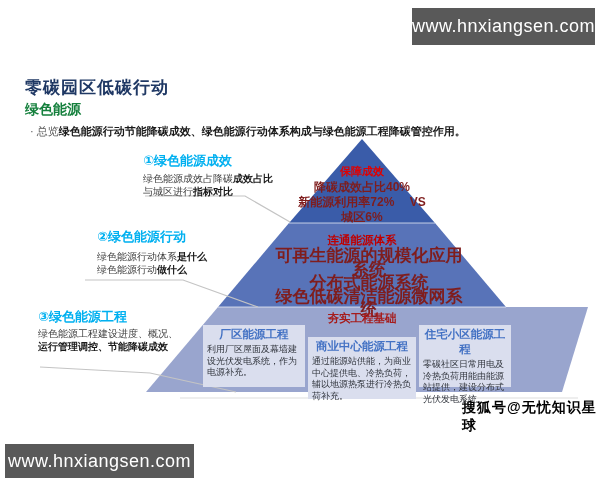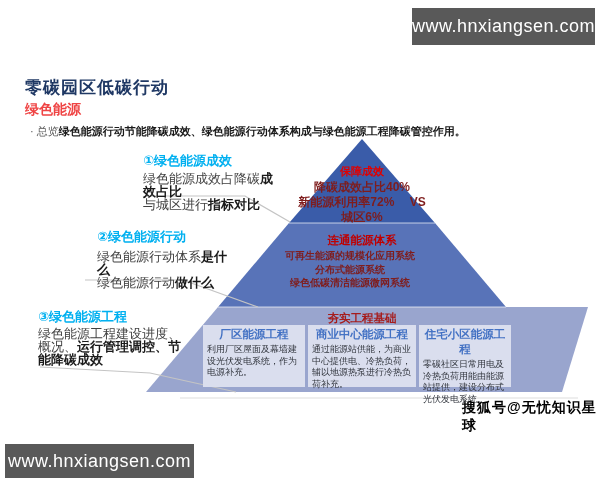--- a/index.html
+++ b/index.html
@@ -9,41 +9,41 @@
   }
   .site-bar {
     position:absolute; background:#595959; color:#ffffff;
     display:flex; align-items:center; justify-content:center;
     font-size:18px; letter-spacing:0.5px;
   }
   .bar-top { left:412px; top:8px; width:183px; height:37px; }
   .bar-bottom { left:5px; top:444px; width:189px; height:34px; }
 
   .title { position:absolute; left:25px; top:76px; font-size:17px; font-weight:bold; color:#1f3864; letter-spacing:1px; }
-  .subtitle { position:absolute; left:25px; top:101px; font-size:14px; font-weight:bold; color:#ef4444;font-family:Liberation Mono, monospace; }
+  .subtitle { position:absolute; left:25px; top:101px; font-size:14px; font-weight:bold; color:#15803d;font-family:Liberation Mono, monospace; }
   .overview { position:absolute; left:30px; top:124px; font-size:11px; color:#595959; width:470px; }
   .overview .b, .co-body .b { font-weight:bold; color:#1a1a1a; }
 
   .co-h { position:absolute; font-size:13px; font-weight:bold; color:#00b0f0; }
-  .co-body { position:absolute; font-size:13px; line-height:13px; color:#404040; }
+  .co-body { position:absolute; font-size:10px; line-height:13px; color:#404040; }
 
   .diagram-svg { position:absolute; left:0; top:0; }
 
   .p-label { position:absolute; text-align:center; font-weight:bold; }
   .lbl-top    { left:302px; top:164px; width:120px; font-size:11px;  color:#e00000; }
   .lbl-middle { left:302px; top:233px; width:120px; font-size:11.5px; color:#c00000; }
   .lbl-bottom { left:302px; top:311px; width:120px; font-size:11.5px; color:#a61c1c; }
 
   .p-lines { position:absolute; text-align:center; font-weight:bold; color:#7f1d1d; }
   .stats   { left:282px; top:180px; width:160px; font-size:12px; line-height:15px; }
-  .mid-lines { left:250px; top:249px; width:200px; font-size:10px; line-height:13.5px; }
+  .mid-lines { left:269px; top:249px; width:200px; font-size:17px; line-height:13.5px; }
 
   .pbox { position:absolute; top:325px; height:62px; background:#dadeee; box-sizing:border-box; padding:2px 4px; }
   .pbox-1 { left:203px; width:102px; }
-  .pbox-2 { left:308px; width:108px; }
+  .pbox-2 { left:308px; width:108px;margin-top:12px; }
   .pbox-3 { left:419px; width:92px; }
   .pbox-h { text-align:center; font-size:11.5px; font-weight:bold; color:#4472c4; margin-bottom:2px; }
   .pbox-t { font-size:9px; line-height:11.5px; color:#30343c; }
 
   .watermark { position:absolute; left:462px; top:399px; font-size:14px; font-weight:bold;
                color:#000000; text-shadow:1px 1px 0 #ffffff; letter-spacing:1px; }
 </style>
 </head>
 <body>
 

